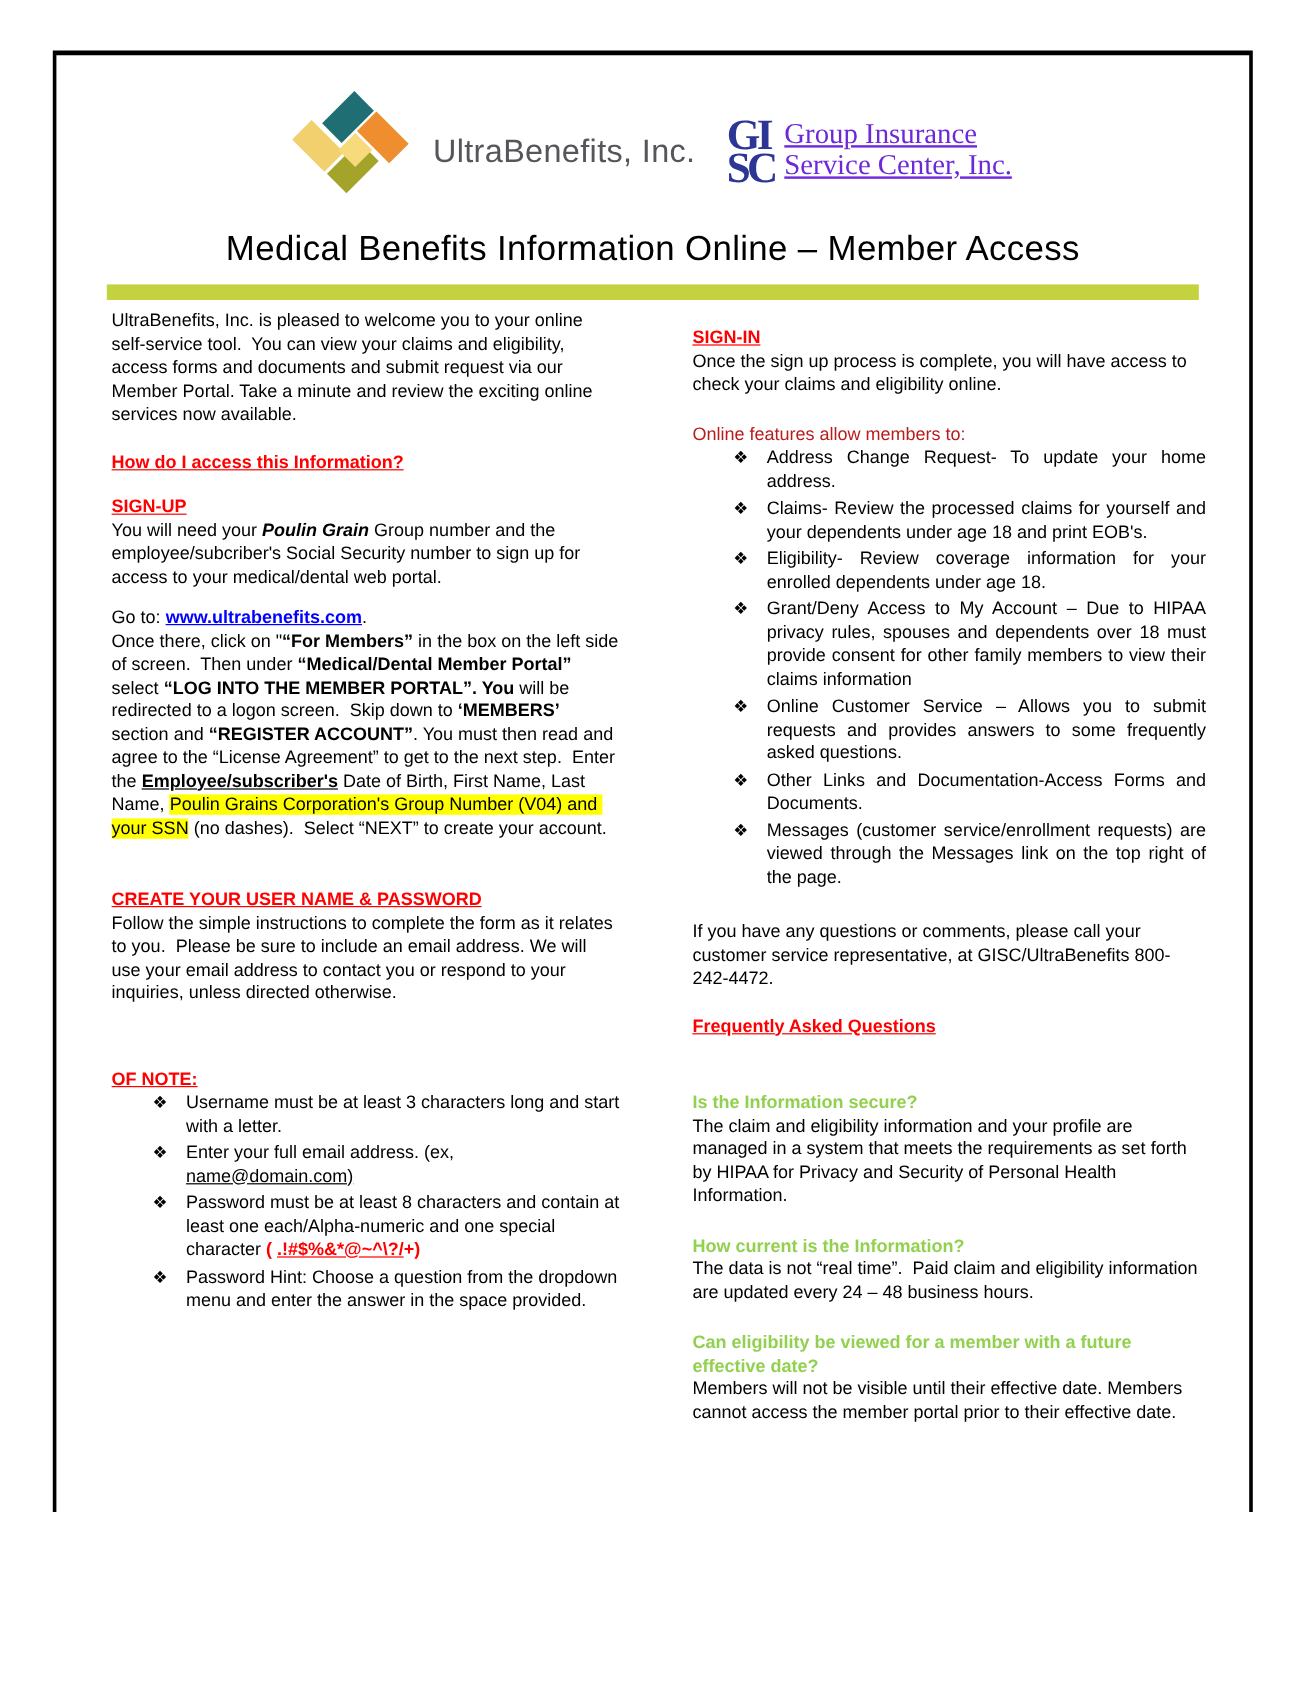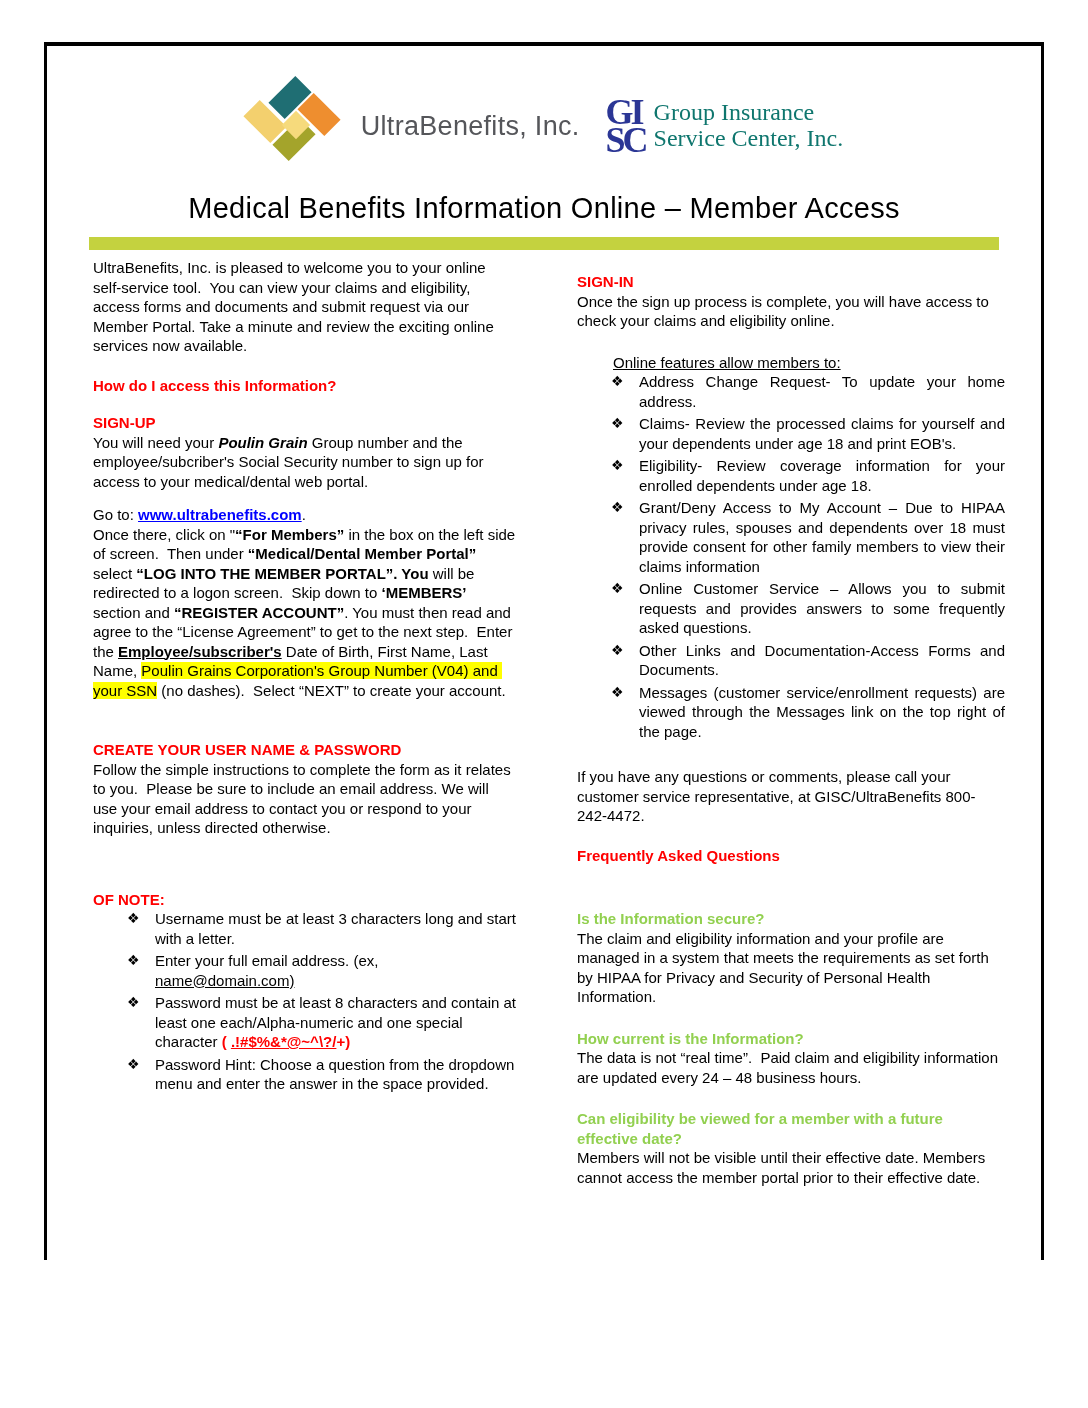--- a/index.html
+++ b/index.html
@@ -14,36 +14,36 @@
   .ub-teal{left:26px;top:0px;width:38px;height:23px;background:#1F6E73;transform:rotate(-45deg);}
   .ub-orange{left:55px;top:17px;width:38px;height:23px;background:#EE8E2F;transform:rotate(45deg);}
   .ub-yellow{left:1px;top:24px;width:38px;height:23px;background:#F3D06E;transform:rotate(45deg);}
   .ub-olive{left:30px;top:42px;width:38px;height:23px;background:#A4A42B;transform:rotate(-45deg);}
   .ub-center{left:41px;top:29px;width:20px;height:20px;background:#F6DA7C;transform:rotate(45deg);}
   .ub-name{font-size:27px;color:#55565A;margin-left:12px;letter-spacing:0.3px;}
   .gisc{display:flex;align-items:center;margin-left:26px;}
   .gisc-mono{font-family:"Liberation Serif",serif;font-weight:bold;color:#2B3695;
              font-size:36px;line-height:0.78;letter-spacing:-3px;text-align:left;}
   .gisc-mono div{margin:0;}
-  .gisc-name{font-family:"Liberation Serif",serif;color:#0f766e;font-size:24px;
-             line-height:1.08;margin-left:8px;}
+  .gisc-name{font-family:"Liberation Serif",serif;color:#6d28d9;font-size:24px;
+             line-height:1.08;margin-left:8px;text-decoration:underline;}
   
   .doc-title{text-align:center;font-size:29px;margin-top:26px;letter-spacing:0.3px;}
   .green-bar{height:13px;background:#C4D23F;margin:12px 42px 0 42px;}
   
   .cols{display:flex;padding:8px 38px 0 46px;}
   .col-left{width:424px;flex:none;}
   .col-right{width:428px;flex:none;margin-left:60px;padding-top:14px;}
   .col-left,.col-right{font-size:15px;line-height:19.5px;}
   p,.para{margin:0;white-space:pre-wrap;}
   .sp14{margin-top:14px;} .sp18{margin-top:18px;} .sp20{margin-top:20px;}
   .sp22{margin-top:22px;} .sp26{margin-top:26px;} .sp32{margin-top:52px;}
   .sp40{margin-top:40px;} .sp44{margin-top:44px;}
-  .h-red{color:#FF0000;font-weight:bold;}
-  .h-red-n{color:#000000;text-decoration:underline;margin-left:36px;}
+  .h-red{color:#FF0000;font-weight:bold;text-decoration:underline;}
+  .h-red-n{color:#b91c1c;}
   .h-green{color:#92D050;font-weight:bold;}
   .b{font-weight:bold;}
   .bi{font-weight:bold;font-style:italic;}
   .u{text-decoration:underline;}
   .link{color:#0000FF;font-weight:bold;text-decoration:underline;}
   .hl{background:#FFFF00;}
   .red{color:#FF0000;font-weight:bold;}
   
   ul.blist{list-style:none;margin:0;padding:0;}
   ul.blist li{display:flex;margin-bottom:3px;}

